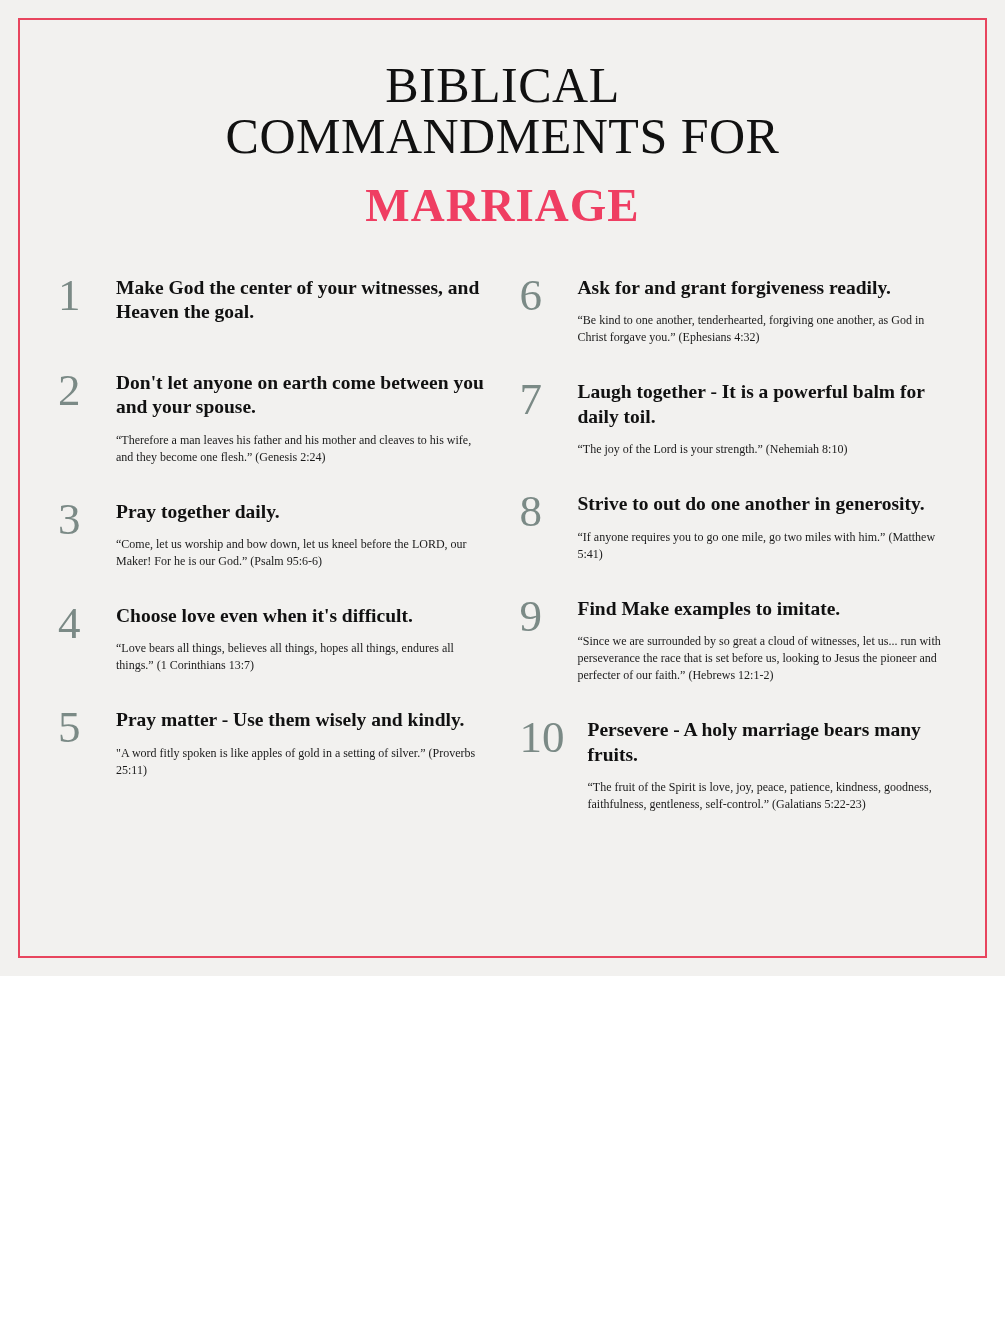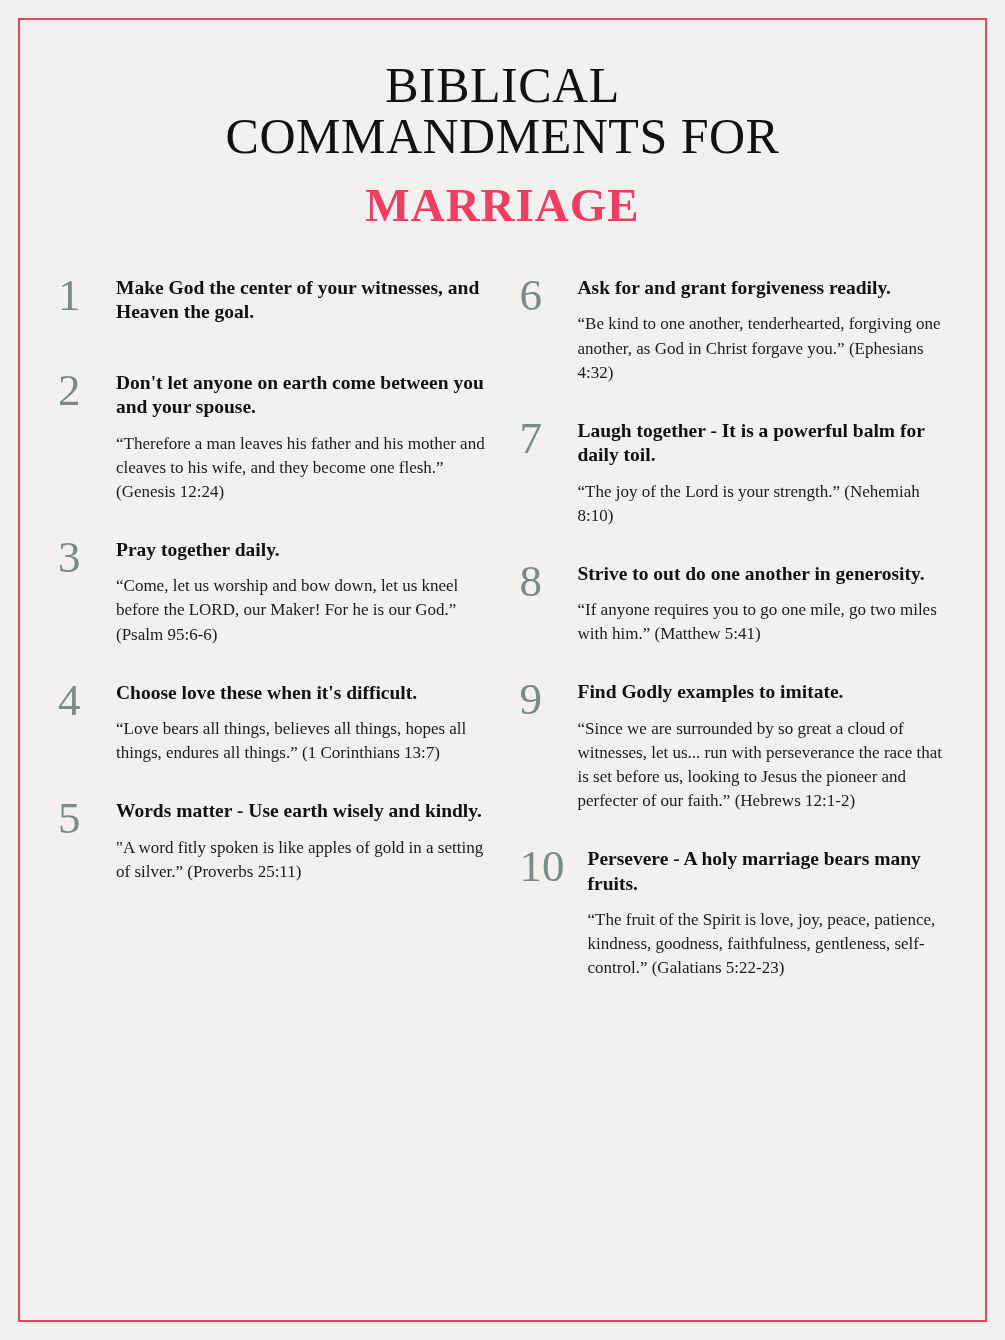--- a/index.html
+++ b/index.html
@@ -9,21 +9,21 @@
   }
   body {
     width: 1005px;
     height: 1340px;
     font-family: "Liberation Serif", serif;
     color: #1a1a1a;
   }
   .poster {
     position: relative;
     width: 1005px;
-    height: 1340px;
+    height: 976px;
     background: #f2f1ef;
     box-sizing: border-box;
     padding: 0;
   }
   .border-frame {
     position: absolute;
     left: 18px;
     top: 18px;
     right: 18px;
     bottom: 18px;
@@ -92,21 +92,21 @@
   .headline {
     font-family: "Liberation Serif", serif;
     font-weight: bold;
     font-size: 19.5px;
     line-height: 1.25;
     color: #111111;
     margin: 0 0 12px 0;
   }
   .verse {
     font-family: "Liberation Serif", serif;
-    font-size: 17px;
+    font-size: 12px;
     line-height: 1.42;
     color: #1a1a1a;
     margin: 0;
   }
   .col-left .item { margin-bottom: 30px; }
   .col-right .item { margin-bottom: 30px; }
 </style>
 </head>
 <body>
 
@@ -129,44 +129,44 @@
           <div class="num">1</div>
           <div class="body">
             <p class="headline">Make God the center of your witnesses, and Heaven the goal.</p>
           </div>
         </div>
 
         <div class="item">
           <div class="num">2</div>
           <div class="body">
             <p class="headline">Don't let anyone on earth come between you and your spouse.</p>
-            <p class="verse">“Therefore a man leaves his father and his mother and cleaves to his wife, and they become one flesh.” (Genesis 12:24)</p>
+            <p class="verse">“Therefore a man leaves his father and his mother and cleaves to his wife, and they become one flesh.” (Genesis 2:24)</p>
           </div>
         </div>
 
         <div class="item">
           <div class="num">3</div>
           <div class="body">
             <p class="headline">Pray together daily.</p>
             <p class="verse">“Come, let us worship and bow down, let us kneel before the LORD, our Maker! For he is our God.” (Psalm 95:6-6)</p>
           </div>
         </div>
 
         <div class="item">
           <div class="num">4</div>
           <div class="body">
-            <p class="headline">Choose love these when it's difficult.</p>
+            <p class="headline">Choose love even when it's difficult.</p>
             <p class="verse">“Love bears all things, believes all things, hopes all things, endures all things.” (1 Corinthians 13:7)</p>
           </div>
         </div>
 
         <div class="item">
           <div class="num">5</div>
           <div class="body">
-            <p class="headline">Words matter - Use earth wisely and kindly.</p>
+            <p class="headline">Pray matter - Use them wisely and kindly.</p>
             <p class="verse">"A word fitly spoken is like apples of gold in a setting of silver.” (Proverbs 25:11)</p>
           </div>
         </div>
 
       </div>
 
       <div class="col col-right">
 
         <div class="item">
           <div class="num">6</div>
@@ -188,21 +188,21 @@
           <div class="num">8</div>
           <div class="body">
             <p class="headline"> Strive to out do one another in generosity.</p>
             <p class="verse">“If anyone requires you to go one mile, go two miles with him.” (Matthew 5:41)</p>
           </div>
         </div>
 
         <div class="item">
           <div class="num">9</div>
           <div class="body">
-            <p class="headline">Find Godly examples to imitate.</p>
+            <p class="headline">Find Make examples to imitate.</p>
             <p class="verse">“Since we are surrounded by so great a cloud of witnesses, let us... run with perseverance the race that  is set before us, looking to Jesus the pioneer and perfecter of our faith.” (Hebrews 12:1-2)</p>
           </div>
         </div>
 
         <div class="item">
           <div class="num wide">10</div>
           <div class="body">
             <p class="headline">Persevere - A holy marriage bears many fruits.</p>
             <p class="verse">“The fruit of the Spirit is love, joy, peace, patience, kindness, goodness, faithfulness, gentleness, self-control.” (Galatians 5:22-23)</p>
           </div>

